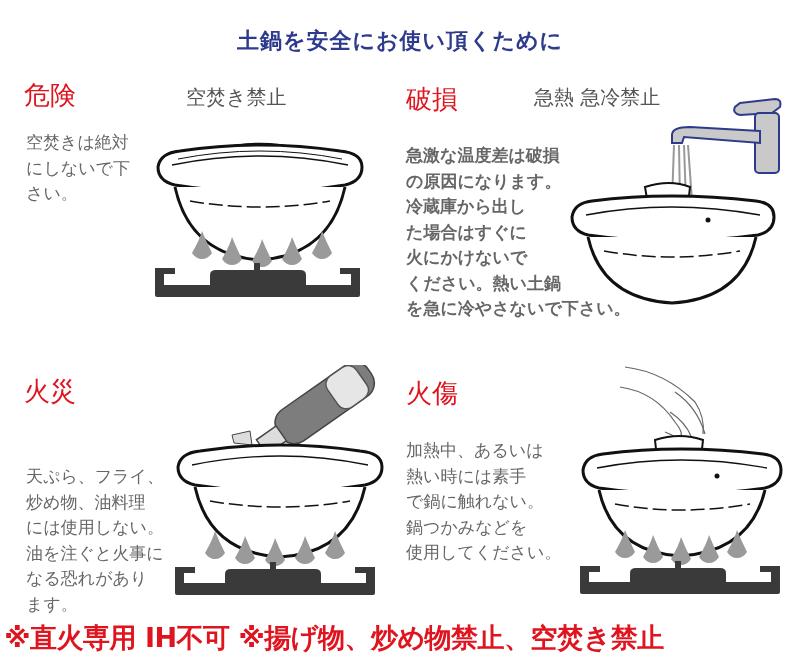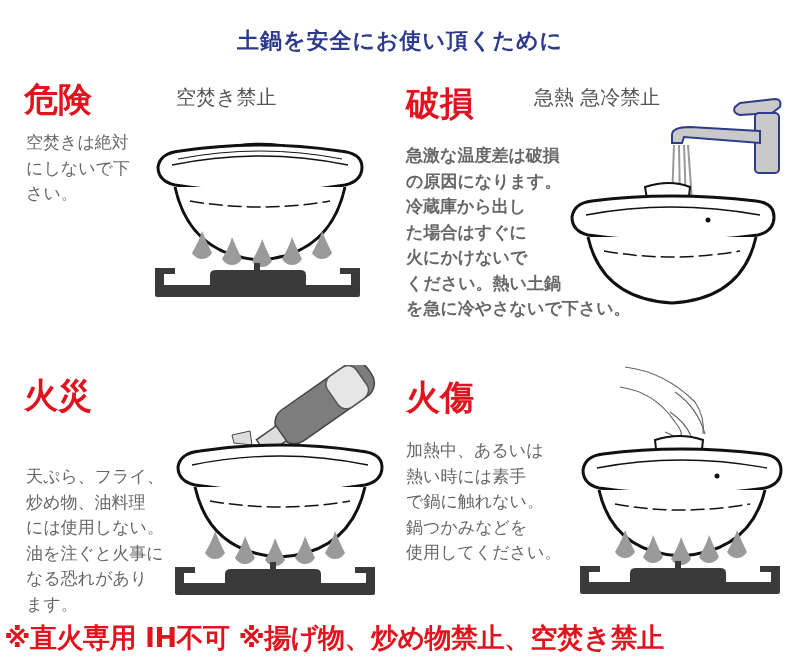--- a/index.html
+++ b/index.html
@@ -1,35 +1,35 @@
 <!DOCTYPE html>
 <html><head>
 <meta charset="utf-8">
 <style>
   html, body { margin: 0; padding: 0; background: #ffffff; }
   body { width: 800px; height: 665px; position: relative; overflow: hidden;
          font-family: "DejaVu Sans", "Liberation Sans", sans-serif; }
   .title { position: absolute; left: 0; top: 26px; width: 800px; text-align: center;
            font-size: 22px; font-weight: bold; letter-spacing: 1px; }
-  .heading { position: absolute; font-size: 34px; font-weight: bold; line-height: 1; }
+  .heading { position: absolute; font-size: 26px; font-weight: normal; line-height: 1; }
   .subhead { position: absolute; font-size: 20px; line-height: 1; }
   .body-text { position: absolute; font-size: 17px; line-height: 25.5px; white-space: pre; }
   .illus { position: absolute; }
   .footer { position: absolute; left: 0; top: 620px; width: 668px; text-align: center;
             font-size: 27px; font-weight: bold; letter-spacing: -0.5px; white-space: nowrap; }
   svg { display: block; }
 </style>
 </head>
 <body>
 
 <div class="title" style="color:#2e3a8c;">土鍋を安全にお使い頂くために</div>
 
 <div>
   <div class="heading" style="left:24px; top:82px; color:#e0141e;">危険</div>
-  <div class="subhead" style="left:176px; top:87px; color:#555;">空焚き禁止</div>
+  <div class="subhead" style="left:186px; top:87px; color:#555;">空焚き禁止</div>
   <div class="body-text" style="left:26px; top:130px; color:#666;">空焚きは絶対
 にしないで下
 さい。</div>
   <div class="illus" style="left:150px; top:125px;">
     <svg width="220" height="175" viewBox="0 0 220 175">
 
       <path d="M30 40 Q110 -2 190 40" fill="#fff" stroke="#111" stroke-width="2.5"></path>
 
       <path d="M8 42 Q10 28 30 26 Q110 14 190 26 Q212 28 212 42 Q212 56 195 60 Q110 74 25 60 Q8 56 8 42 Z" fill="#fff" stroke="#111" stroke-width="3"></path>
       <path d="M22 40 Q110 22 198 40" fill="none" stroke="#111" stroke-width="1.5"></path>

